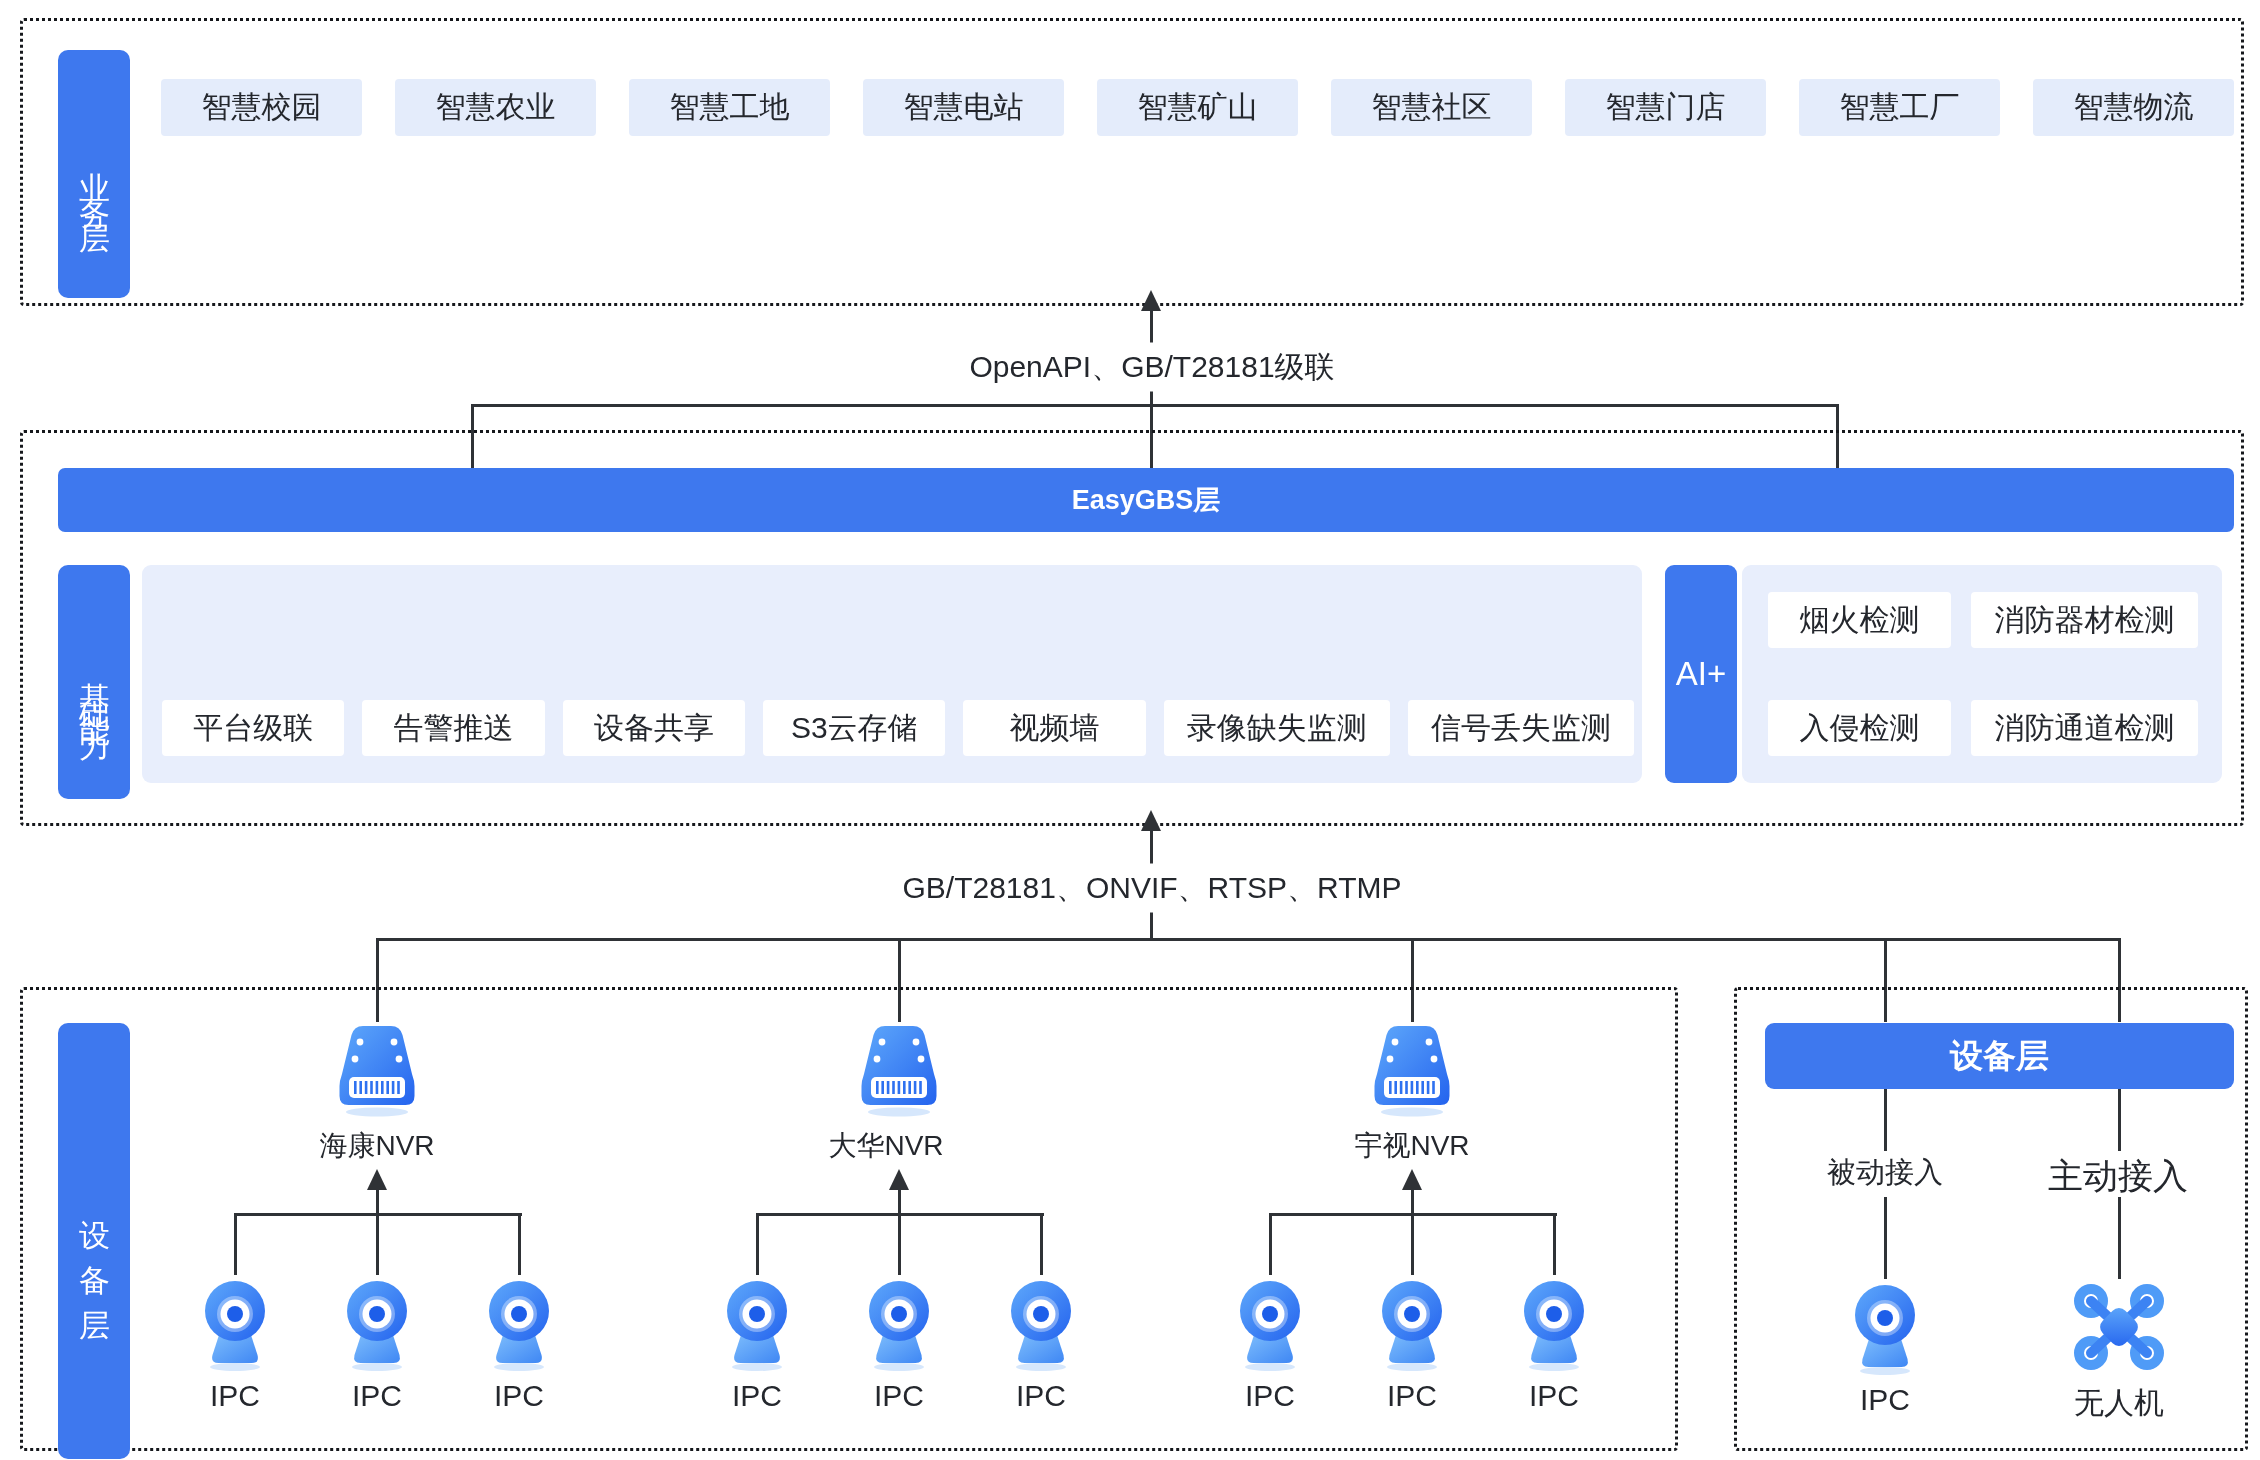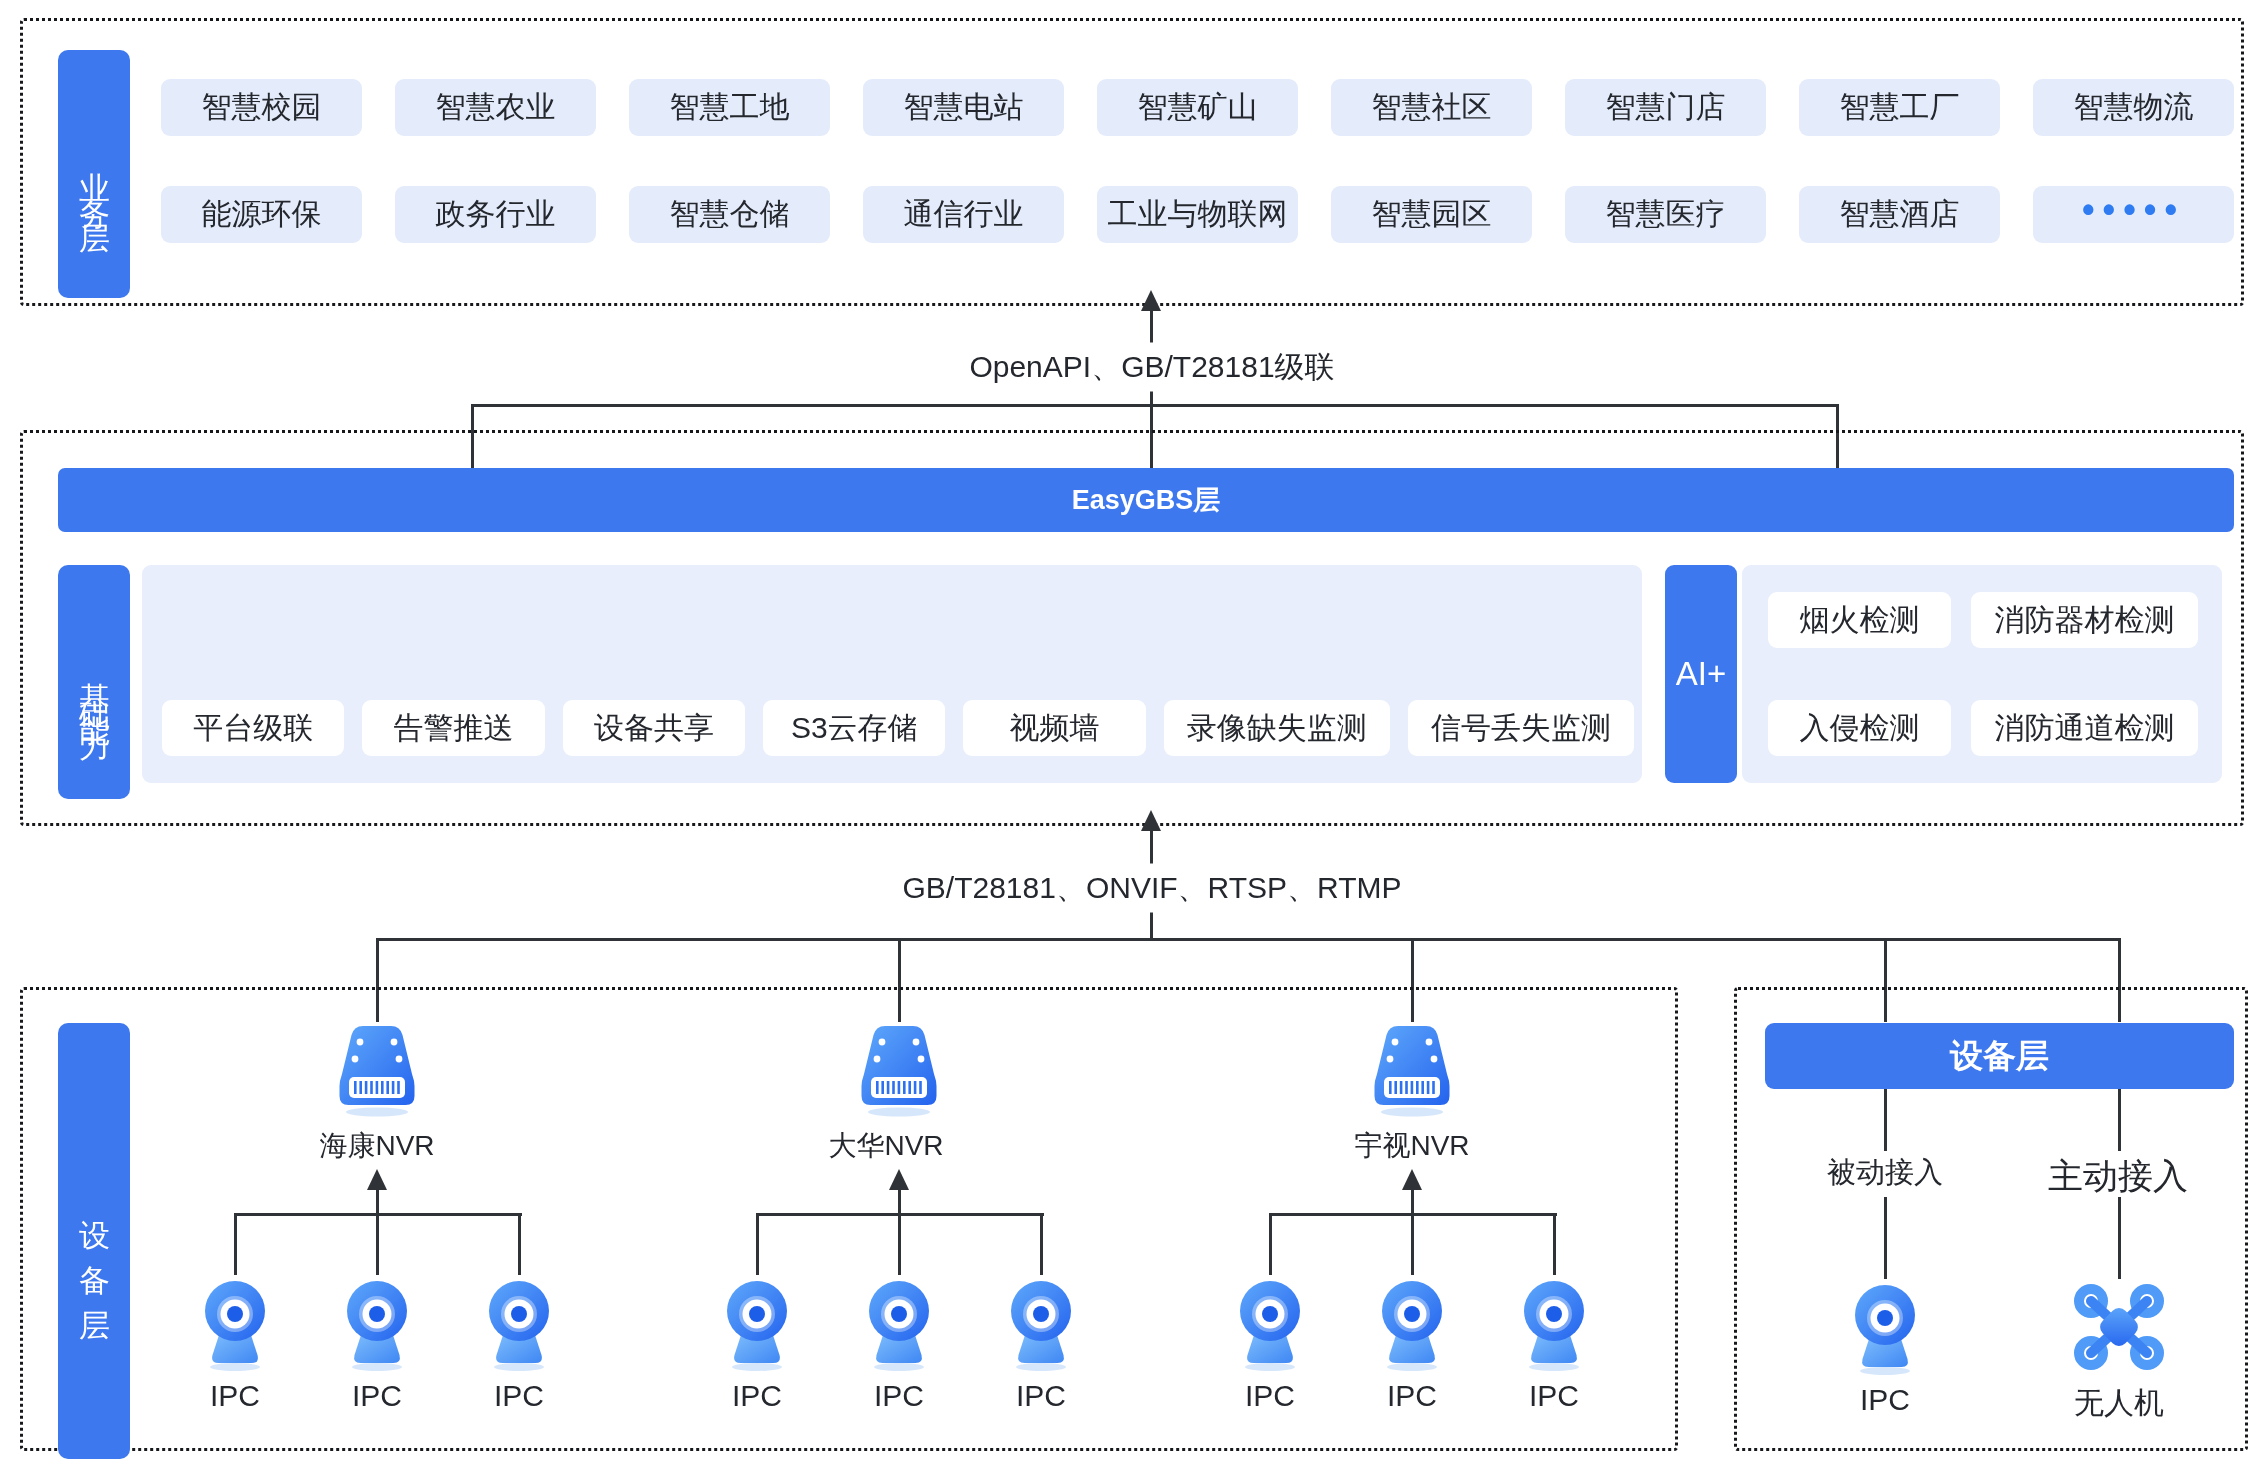--- a/index.html
+++ b/index.html
@@ -24,21 +24,21 @@
   .ls-biz{letter-spacing:26px;padding-top:26px;}
   .ls-cap{letter-spacing:16px;padding-top:16px;}
   .ls-dev{letter-spacing:46px;padding-top:46px;}
   .blue-banner{
     position:absolute;background:var(--blue);color:#fff;
     display:flex;align-items:center;justify-content:center;font-weight:bold;
   }
   .chip-row{position:absolute;display:flex;}
   .chip{
     flex:1;display:flex;align-items:center;justify-content:center;
-    border-radius:9px;font-size:30px;color:var(--text);white-space:nowrap;
+    border-radius:4px;font-size:30px;color:var(--text);white-space:nowrap;
   }
   .chip.lt{background:var(--chip-lt);}
   .chip.wh{background:#ffffff;}
   .chip.wide{flex:1.24;}
   .dots{color:#2e7bf2;font-size:36px;letter-spacing:8px;font-weight:bold;line-height:0;padding-bottom:10px;}
   .panel{position:absolute;background:var(--panel);border-radius:9px;}
   .vline{position:absolute;width:3px;background:var(--line);}
   .hline{position:absolute;height:3px;background:var(--line);}
   .arrow-up{
     position:absolute;width:0;height:0;
@@ -112,31 +112,20 @@
     <div class="chip lt">智慧校园</div>
     <div class="chip lt">智慧农业</div>
     <div class="chip lt">智慧工地</div>
     <div class="chip lt">智慧电站</div>
     <div class="chip lt">智慧矿山</div>
     <div class="chip lt">智慧社区</div>
     <div class="chip lt">智慧门店</div>
     <div class="chip lt">智慧工厂</div>
     <div class="chip lt">智慧物流</div>
   </div>
-  <div class="chip-row" style="left:161px;top:186px;width:2073px;height:57px;gap:33px;">
-    <div class="chip lt">能源环保</div>
-    <div class="chip lt">政务行业</div>
-    <div class="chip lt">智慧仓储</div>
-    <div class="chip lt">通信行业</div>
-    <div class="chip lt">工业与物联网</div>
-    <div class="chip lt">智慧园区</div>
-    <div class="chip lt">智慧医疗</div>
-    <div class="chip lt">智慧酒店</div>
-    <div class="chip lt dots">•••••</div>
-  </div>
 
   <div class="vline" style="left:1150px;top:306px;height:162px;"></div>
   <div class="arrow-up" style="left:1141px;top:290px;"></div>
   <div class="line-label" style="left:1152px;top:367px;">OpenAPI、GB/T28181级联</div>
   <div class="hline" style="left:471px;top:404px;width:1368px;"></div>
   <div class="vline" style="left:471px;top:404px;height:64px;"></div>
   <div class="vline" style="left:1836px;top:404px;height:64px;"></div>
 
   <div class="box-dotted" style="left:20px;top:430px;width:2218px;height:390px;"></div>
   <div class="blue-banner" style="left:58px;top:468px;width:2176px;height:64px;border-radius:7px;font-size:27px;z-index:2;">EasyGBS层</div>

